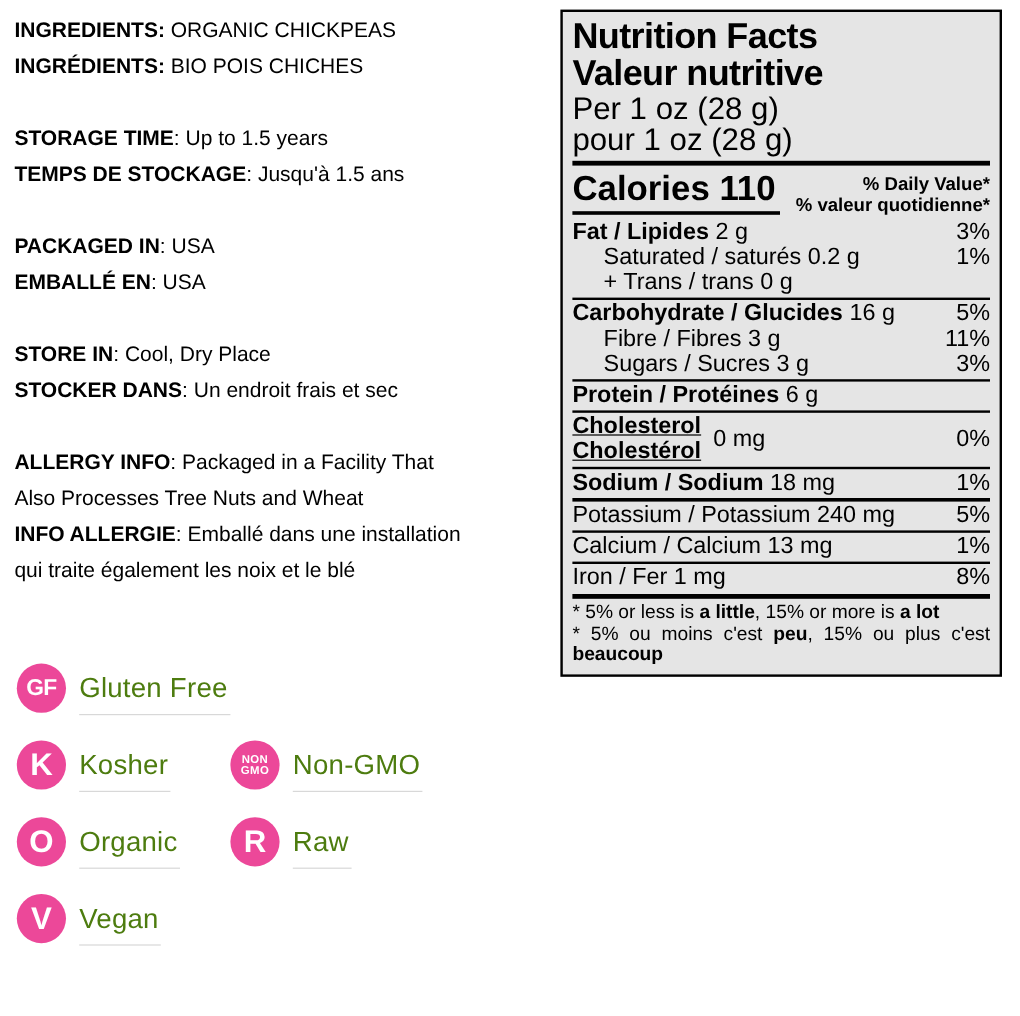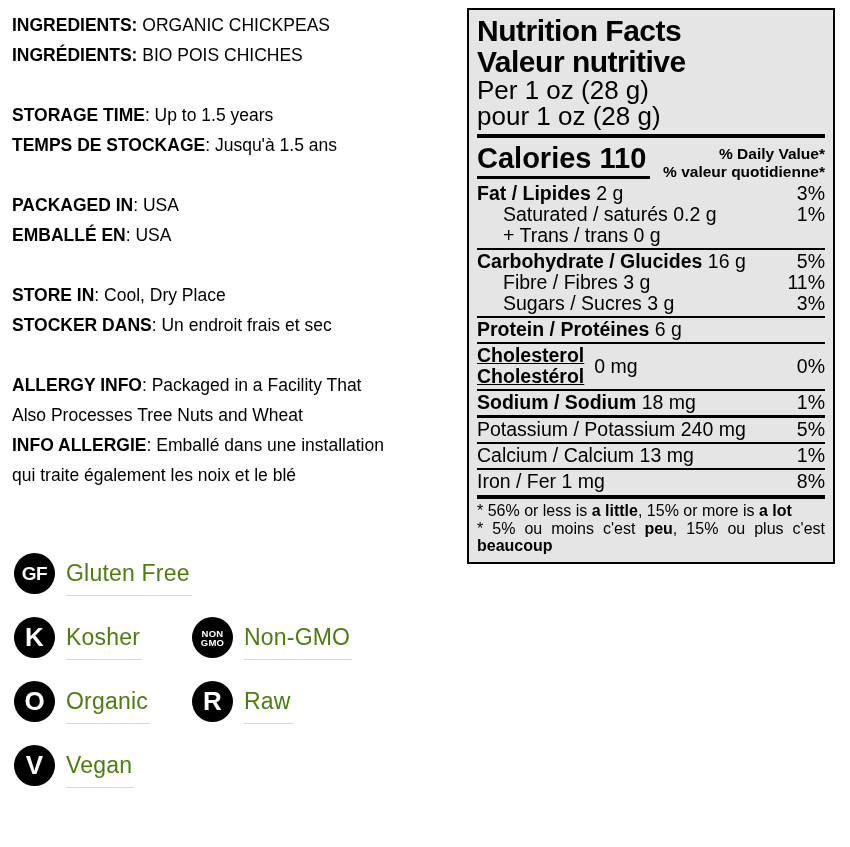--- a/index.html
+++ b/index.html
@@ -33,21 +33,21 @@
   .chol .chol-names{font-weight:bold;text-decoration:underline;}
   .chol .chol-amt{margin-left:10px;flex:1;}
   .footnote{border-top:4px solid #000;margin-top:3px;padding-top:3px;font-size:16px;line-height:17.5px;}
   .fr-just{text-align:justify;text-align-last:justify;}
   
   .badges{position:absolute;left:14px;top:553px;width:430px;}
   .badge-row{display:flex;align-items:center;height:41px;margin-bottom:23px;}
   .badge{display:flex;align-items:center;}
   .badge-slot1{min-width:178px;}
   .bicon{
-    width:41px;height:41px;border-radius:50%;background:#000000;color:#fff;
+    width:41px;height:41px;border-radius:50%;background:#ec4899;color:#fff;
     display:flex;align-items:center;justify-content:center;font-weight:bold;flex:0 0 41px;
     text-align:center;
   }
   .i-gf{font-size:19px;letter-spacing:-0.5px;}
   .i-single{font-size:26px;}
   .i-nongmo{font-size:9.5px;line-height:9px;letter-spacing:0.3px;white-space:pre-line;}
   .blabel{
     margin-left:11px;font-size:23px;letter-spacing:0.2px;color:#4d7c0f;position:relative;
   }
   .blabel::after{
@@ -146,21 +146,21 @@
       <span class="nname"><span>Calcium / Calcium</span> <span>13 mg</span></span>
       <span class="ndv">1%</span>
     </div>
     <div class="nrow sep">
       <span class="nname"><span>Iron / Fer</span> <span>1 mg</span></span>
       <span class="ndv">8%</span>
     </div>
   </div>
 
   <div class="footnote">
-    <div><span>* 56% or less is </span><b>a little</b><span>, 15% or more is </span><b>a lot</b></div>
+    <div><span>* 5% or less is </span><b>a little</b><span>, 15% or more is </span><b>a lot</b></div>
     <div class="fr-just"><span>* 5% ou moins c'est </span><b>peu</b><span>, 15% ou plus c'est</span></div>
     <div><b>beaucoup</b></div>
   </div>
 </div>
 
 <div class="badges">
   <div class="badge-row">
     <div class="badge badge-slot1">
       <span class="bicon i-gf">GF</span>
       <span class="blabel">Gluten Free</span>

